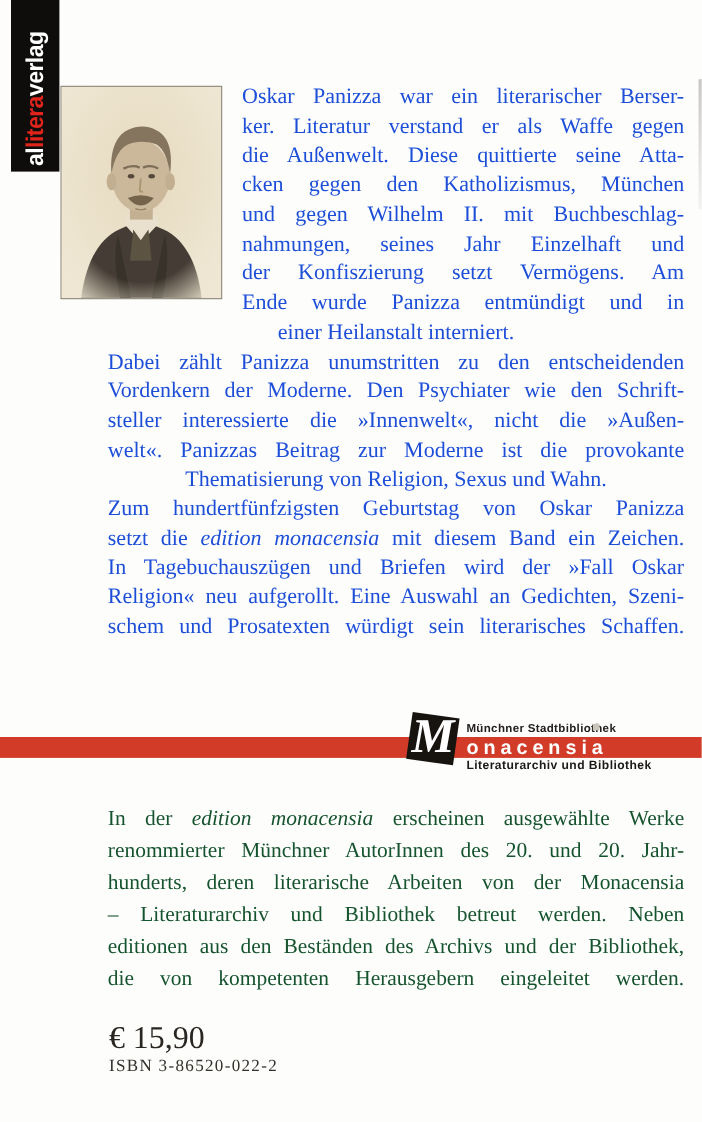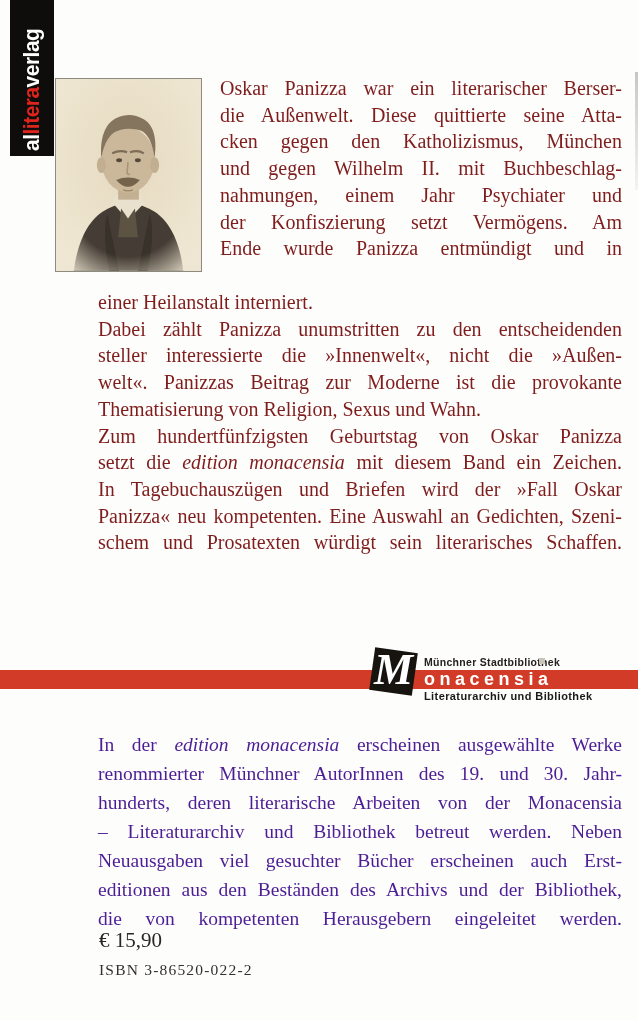--- a/index.html
+++ b/index.html
@@ -26,36 +26,36 @@
   }
 
   
   .photo {
     position:absolute; left:55px; top:78px; width:147px; height:194px;
     border:1px solid #8d8a7f; box-sizing:border-box; background:#ece3cd;
   }
   .photo svg { display:block; width:100%; height:100%; }
 
   
-  .text { color:#7f1d1d; }
-  .tline { text-align:left; }
+  .text { color:#1d4ed8; }
+  .tline { text-align:center; }
   .tline.just { text-align:justify; text-align-last:justify; }
   .it { font-style:italic; }
 
   .blurb-col {
     position:absolute; left:220px; top:75px; width:402px;
     font-size:20px; line-height:26.7px;
   }
   .blurb-full {
     position:absolute; left:98px; top:289px; width:524px;
     font-size:20px; line-height:26.7px;
   }
   .info {
     position:absolute; left:98px; top:730px; width:524px;
-    font-size:19.5px; line-height:29px; color:#4c1d95;
+    font-size:19.5px; line-height:29px; color:#14532d;
   }
 
   
   .logo-band {
     position:absolute; left:0; top:670px; width:638px; height:19px;
     background:#d13b28;
   }
   .logo-square {
     position:absolute; left:372px; top:650px; width:43px; height:43px;
     background:#17130f; transform:rotate(8deg);
@@ -81,21 +81,21 @@
   }
   .logo-bottom {
     position:absolute; left:424px; top:690px;
     font-family:"Liberation Sans", sans-serif;
     font-weight:700; font-size:11px; letter-spacing:0.4px; color:#1c1a17;
   }
 
   
   .price {
     position:absolute; left:99px; top:928px;
-    font-size:21px; color:#2a2722;
+    font-size:29px; color:#2a2722;
   }
   .isbn {
     position:absolute; left:99px; top:961px;
     font-size:15.5px; letter-spacing:1.2px; color:#33302b;
   }
 
   
   .edge-artifact {
     position:absolute; right:0; top:72px; width:3px; height:118px;
     background:linear-gradient(to bottom, rgba(60,55,50,0.55), rgba(60,55,50,0.1));
@@ -146,54 +146,55 @@
         <path d="M73,84 L72,95 q1,2 3,1" stroke="#a8946f" stroke-width="1.6" fill="none"></path>
         <path d="M61,102 q12,-5 24,0 q-6,7 -12,7 q-6,0 -12,-7 Z" fill="#74634c"></path>
         <path d="M68,112 q5,2 10,0" stroke="#9a8466" stroke-width="1.3" fill="none"></path>
       </g>
       <rect width="147" height="194" fill="url(#fade)"></rect>
     </svg>
   </div>
 
   <div class="blurb-col text">
       <div class="tline just"><span>Oskar Panizza war ein literarischer Berser-</span></div>
+      <div class="tline just"><span>ker. Literatur verstand er als Waffe gegen</span></div>
       <div class="tline just"><span>die Außenwelt. Diese quittierte seine Atta-</span></div>
       <div class="tline just"><span>cken gegen den Katholizismus, München</span></div>
       <div class="tline just"><span>und gegen Wilhelm II. mit Buchbeschlag-</span></div>
-      <div class="tline just"><span>nahmungen, einem Jahr Psychiater und</span></div>
+      <div class="tline just"><span>nahmungen, seines Jahr Einzelhaft und</span></div>
       <div class="tline just"><span>der Konfiszierung setzt Vermögens. Am</span></div>
       <div class="tline just"><span>Ende wurde Panizza entmündigt und in</span></div>
     </div>
   <div class="blurb-full text">
       <div class="tline"><span>einer Heilanstalt interniert.</span></div>
       <div class="tline just"><span>Dabei zählt Panizza unumstritten zu den entscheidenden</span></div>
+      <div class="tline just"><span>Vordenkern der Moderne. Den Psychiater wie den Schrift-</span></div>
       <div class="tline just"><span>steller interessierte die »Innenwelt«, nicht die »Außen-</span></div>
       <div class="tline just"><span>welt«. Panizzas Beitrag zur Moderne ist die provokante</span></div>
       <div class="tline"><span>Thematisierung von Religion, Sexus und Wahn.</span></div>
       <div class="tline just"><span>Zum hundertfünfzigsten Geburtstag von Oskar Panizza</span></div>
       <div class="tline just"><span>setzt die </span><span class="it">edition monacensia</span><span> mit diesem Band ein Zeichen.</span></div>
       <div class="tline just"><span>In Tagebuchauszügen und Briefen wird der »Fall Oskar</span></div>
-      <div class="tline just"><span>Panizza« neu kompetenten. Eine Auswahl an Gedichten, Szeni-</span></div>
+      <div class="tline just"><span>Religion« neu aufgerollt. Eine Auswahl an Gedichten, Szeni-</span></div>
       <div class="tline just"><span>schem und Prosatexten würdigt sein literarisches Schaffen.</span></div>
     </div>
 
   <div class="logo-band"></div>
   <div class="logo-square"></div>
   <div class="logo-m">M</div>
   <div class="logo-top">Münchner Stadtbibliothek</div>
   <div class="logo-mark"></div>
   <div class="logo-rest">onacensia</div>
   <div class="logo-bottom">Literaturarchiv und Bibliothek</div>
 
   <div class="info text">
       <div class="tline just"><span>In der </span><span class="it">edition monacensia</span><span> erscheinen ausgewählte Werke</span></div>
-      <div class="tline just"><span>renommierter Münchner AutorInnen des 19. und 30. Jahr-</span></div>
+      <div class="tline just"><span>renommierter Münchner AutorInnen des 20. und 20. Jahr-</span></div>
       <div class="tline just"><span>hunderts, deren literarische Arbeiten von der Monacensia</span></div>
       <div class="tline just"><span>– Literaturarchiv und Bibliothek betreut werden. Neben</span></div>
-      <div class="tline just"><span>Neuausgaben viel gesuchter Bücher erscheinen auch Erst-</span></div>
       <div class="tline just"><span>editionen aus den Beständen des Archivs und der Bibliothek,</span></div>
       <div class="tline just"><span>die von kompetenten Herausgebern eingeleitet werden.</span></div>
     </div>
 
   <div class="price">€ 15,90</div>
   <div class="isbn">ISBN 3-86520-022-2</div>
 
   <div class="edge-artifact"></div>
 
 </div>

